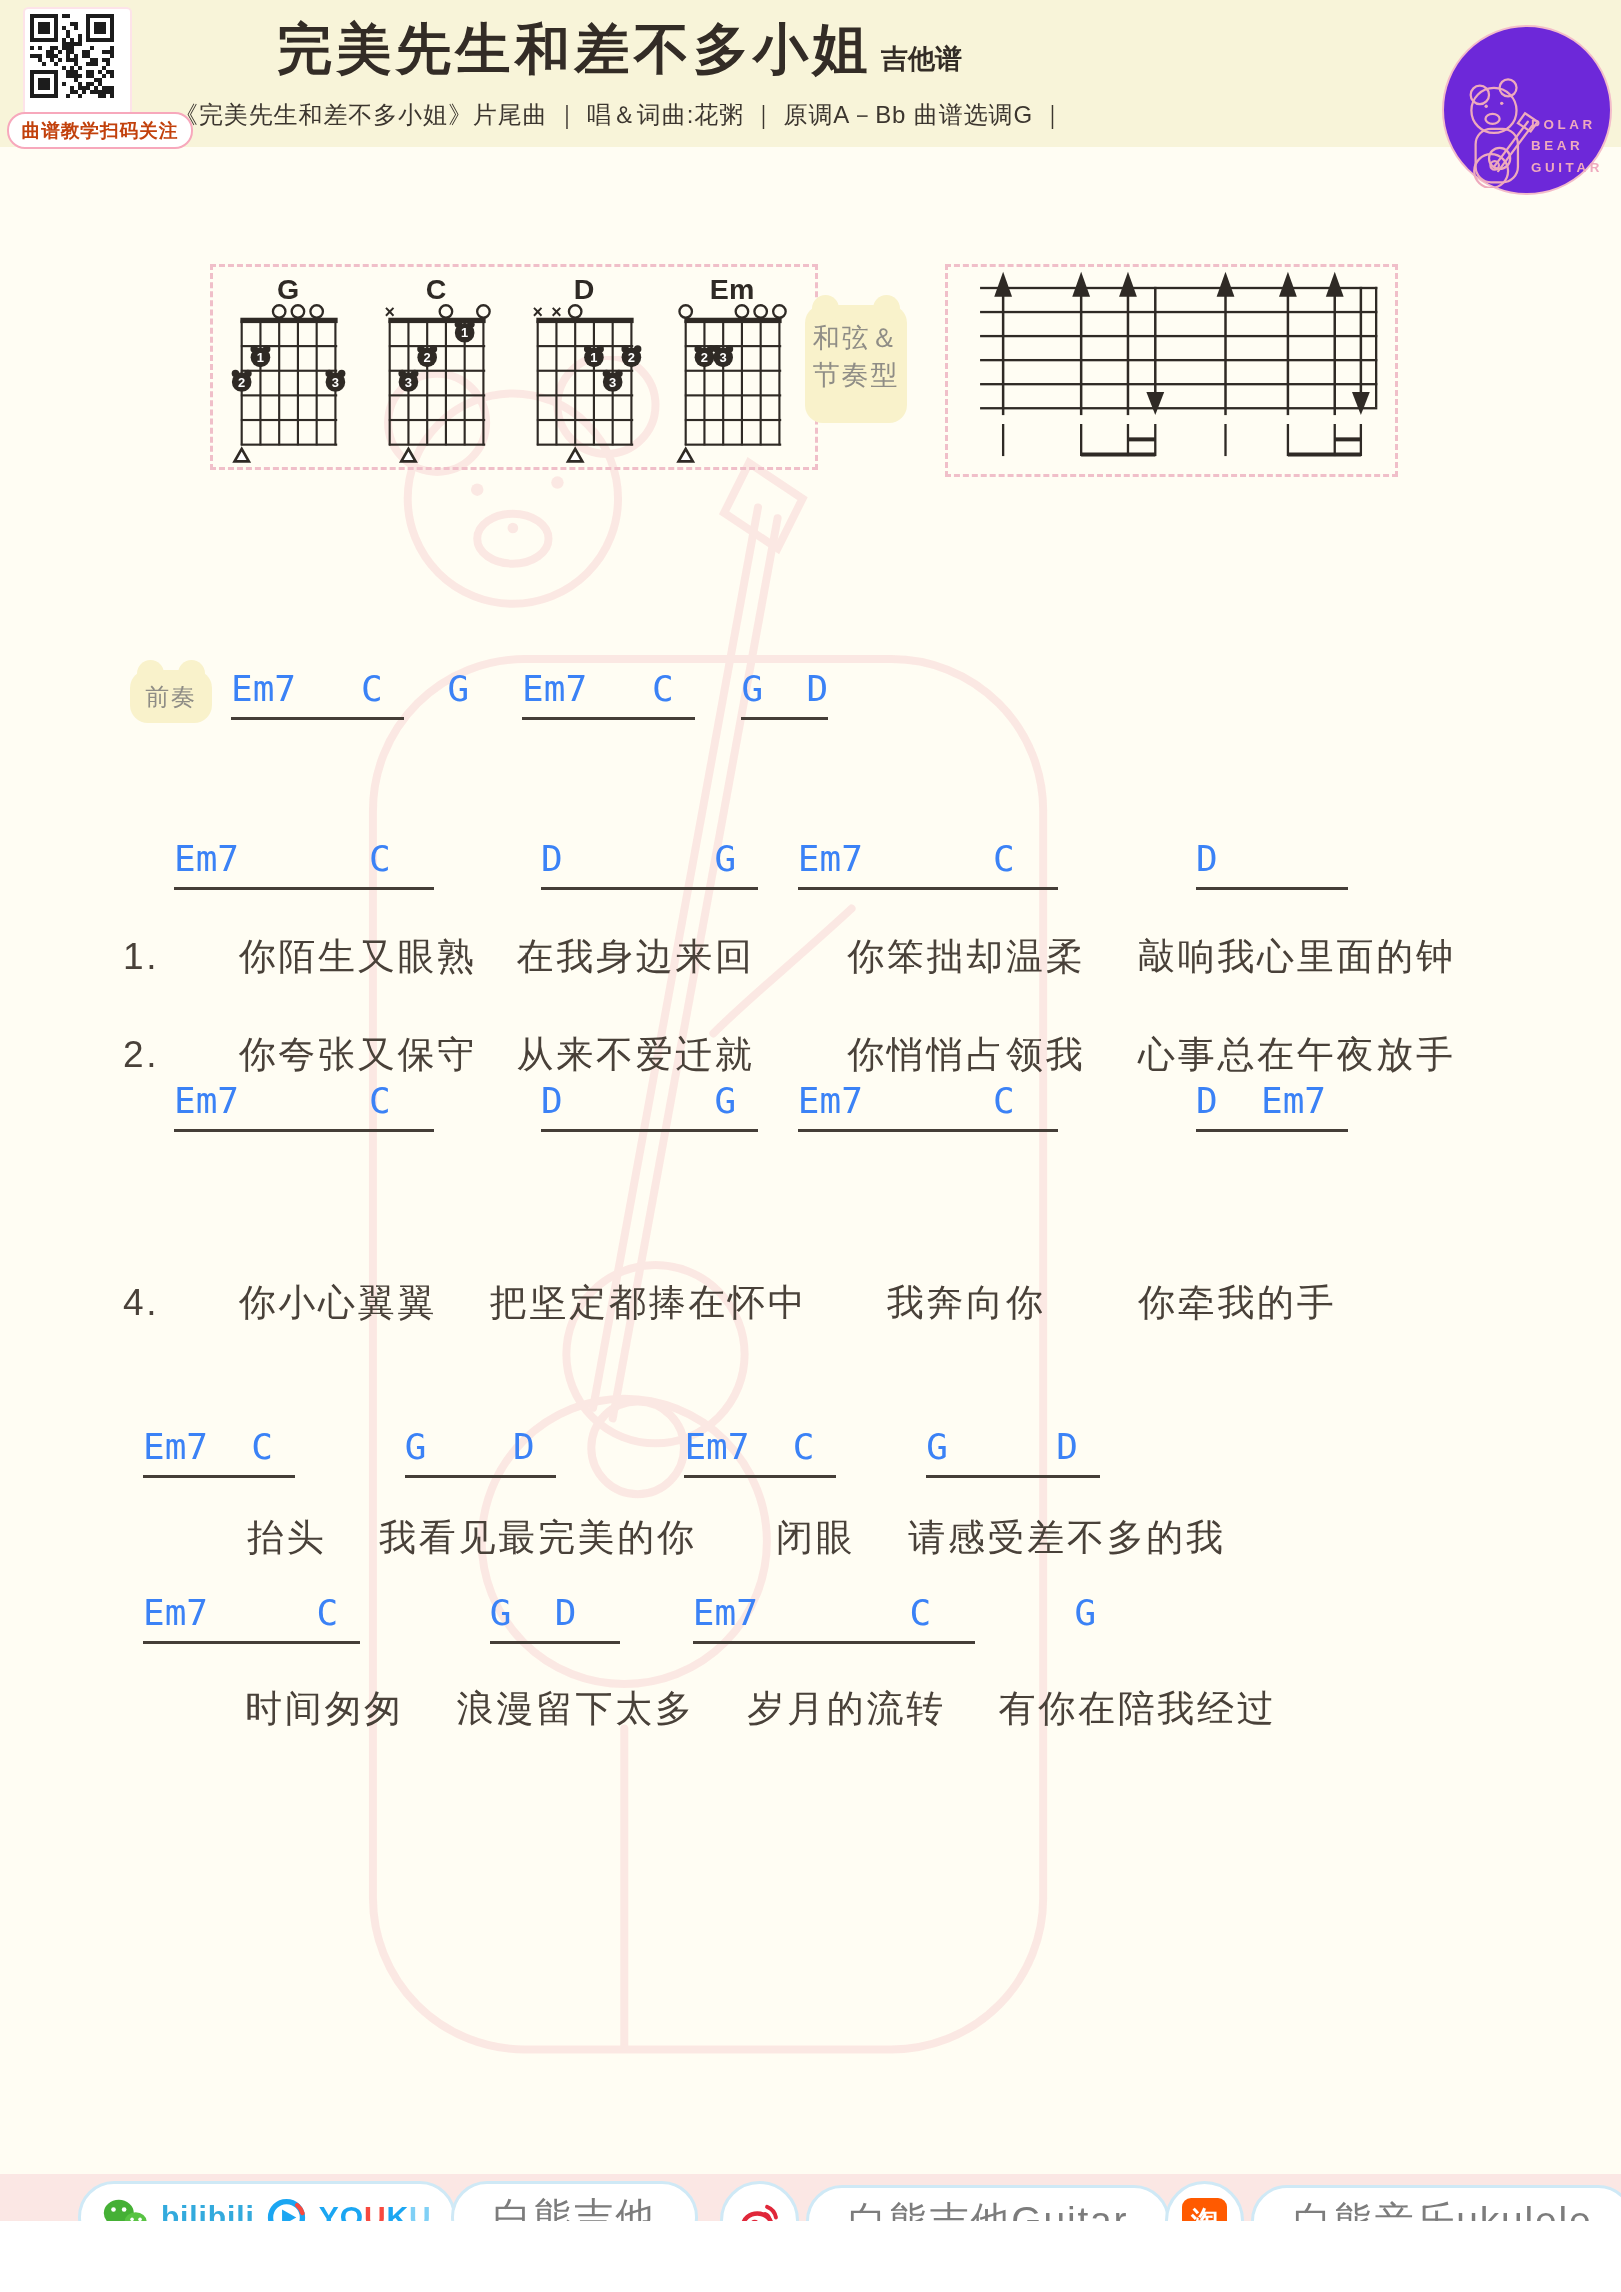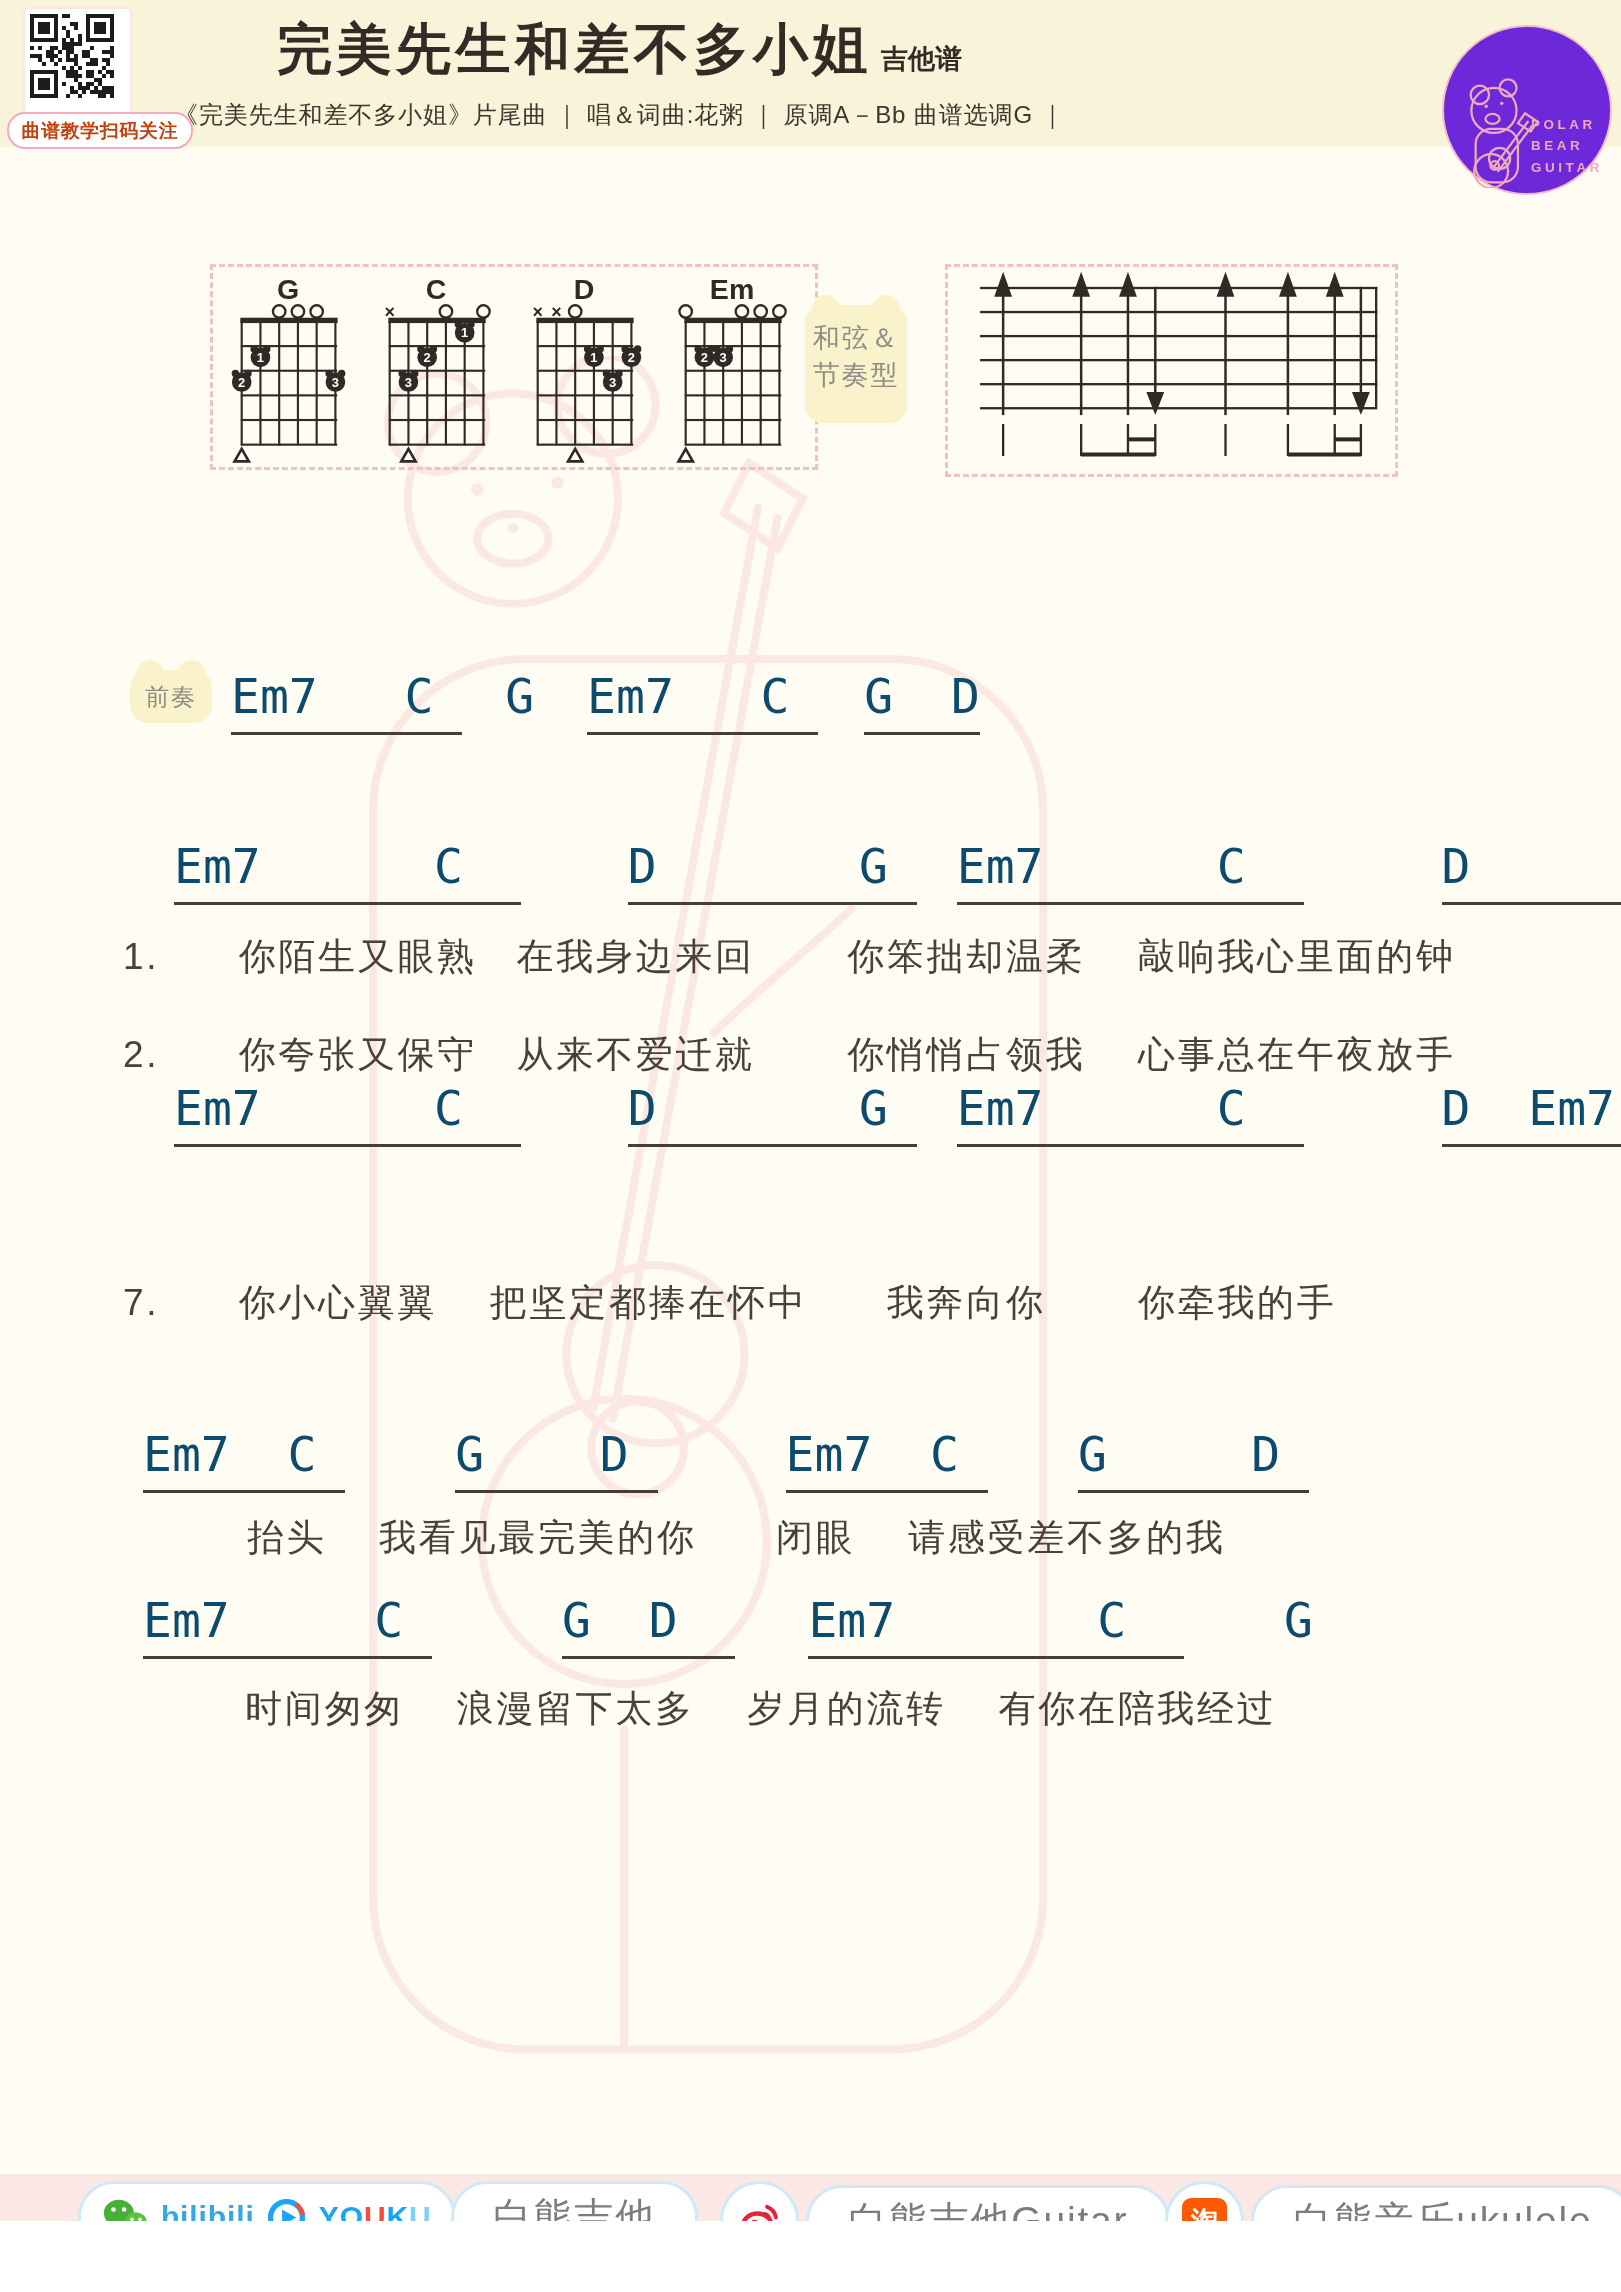--- a/index.html
+++ b/index.html
@@ -25,21 +25,21 @@
   .chord-diagram{position:absolute;top:7.1px;}
   .rhythmbox{left:945px;top:264px;width:447px;height:207px;background:transparent;}
   .blob{background:#f9f2cb;border-radius:18px;color:#8f8d86;position:absolute;z-index:3;text-align:center;}
   .blob::before,.blob::after{content:"";position:absolute;width:27px;height:27px;border-radius:50%;
        background:#f9f2cb;top:-9.8px;}
   .blob::before{left:7.1px;} .blob::after{right:7.1px;}
   .blob-inner{position:relative;z-index:1;}
   .label-blob{left:805px;top:305px;width:102px;height:103px;font-size:27px;line-height:37px;padding-top:15px;letter-spacing:1.8px;}
   .intro-blob{left:130px;top:670px;width:82px;height:53px;font-size:24px;line-height:53px;letter-spacing:1.8px;}
   
-  .chordline{position:absolute;font-family:"DejaVu Sans Mono",monospace;font-size:48px;color:#0c4a6e;
+  .chordline{position:absolute;font-family:"DejaVu Sans Mono",monospace;font-size:36px;color:#3b82f6;
              white-space:pre;z-index:3;}
   .chordline .seg{display:inline-block;padding-bottom:8px;}
   .chordline .seg.u{border-bottom:3.6px solid #453e37;}
   .lyric{position:absolute;font-size:37px;color:#494139;white-space:pre;letter-spacing:2.7px;z-index:3;}
   
   .watermark{position:absolute;left:330px;top:356px;z-index:0;opacity:.55;}
   
   .footer{position:absolute;left:0;top:2174px;width:1622px;height:119px;background:#fbe7e4;z-index:4;}
   .fgroup{position:absolute;top:7.1px;display:flex;align-items:center;}
   .pill{background:#fff;border:3.6px solid #cfe9f6;border-radius:41px;height:66px;display:flex;
@@ -504,21 +504,21 @@
   </div>
 
   <div class="blob intro-blob">
     <div class="blob-inner">前奏</div>
   </div>
   <div class="chordline" style="left:231px;top:668px"><span class="seg u" style="margin-right: 43px;">Em7   C </span><span class="seg" style="margin-right: 53px;">G</span><span class="seg u" style="margin-right: 46px;">Em7   C </span><span class="seg u" style="margin-right: 0px;">G  D</span></div>
   <div class="chordline" style="left:174px;top:838px"><span class="seg u" style="margin-right: 107px;">Em7      C  </span><span class="seg u" style="margin-right: 40px;">D       G </span><span class="seg u" style="margin-right: 138px;">Em7      C  </span><span class="seg u" style="margin-right: 0px;">D      </span></div>
   <div class="lyric" style="left:123px;top:932px">1.　　你陌生又眼熟　在我身边来回　　 你笨拙却温柔　 敲响我心里面的钟</div>
   <div class="lyric" style="left:123px;top:1030px">2.　　你夸张又保守　从来不爱迁就　　 你悄悄占领我　 心事总在午夜放手</div>
   <div class="chordline" style="left:174px;top:1080px"><span class="seg u" style="margin-right: 107px;">Em7      C  </span><span class="seg u" style="margin-right: 40px;">D       G </span><span class="seg u" style="margin-right: 138px;">Em7      C  </span><span class="seg u" style="margin-right: 0px;">D  Em7 </span></div>
-  <div class="lyric" style="left:123px;top:1278px">7.　　你小心翼翼　 把坚定都捧在怀中　　我奔向你　　 你牵我的手</div>
+  <div class="lyric" style="left:123px;top:1278px">4.　　你小心翼翼　 把坚定都捧在怀中　　我奔向你　　 你牵我的手</div>
   <div class="chordline" style="left:143px;top:1426px"><span class="seg u" style="margin-right: 110px;">Em7  C </span><span class="seg u" style="margin-right: 128px;">G    D </span><span class="seg u" style="margin-right: 90px;">Em7  C </span><span class="seg u" style="margin-right: 0px;">G     D </span></div>
   <div class="lyric" style="left:247px;top:1513px">抬头　 我看见最完美的你　　闭眼　 请感受差不多的我</div>
   <div class="chordline" style="left:143px;top:1592px"><span class="seg u" style="margin-right: 130px;">Em7     C </span><span class="seg u" style="margin-right: 73px;">G  D  </span><span class="seg u" style="margin-right: 100px;">Em7       C  </span><span class="seg" style="margin-right: 0px;">G</span></div>
   <div class="lyric" style="left:245px;top:1684px">时间匆匆　 浪漫留下太多　 岁月的流转　 有你在陪我经过</div>
 
   <div class="footer">
     <div class="fgroup" style="left:78px">
       <div class="pill pill-icons">
         <svg width="46" height="41" viewBox="0 0 52 46">
           <ellipse cx="19" cy="18" rx="17" ry="15" fill="#45b035"></ellipse>

